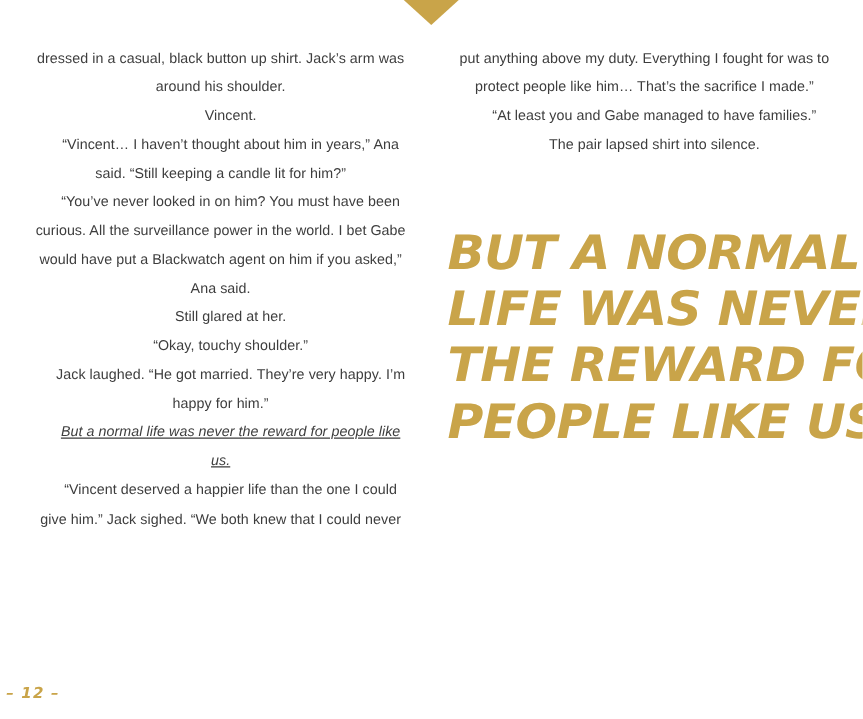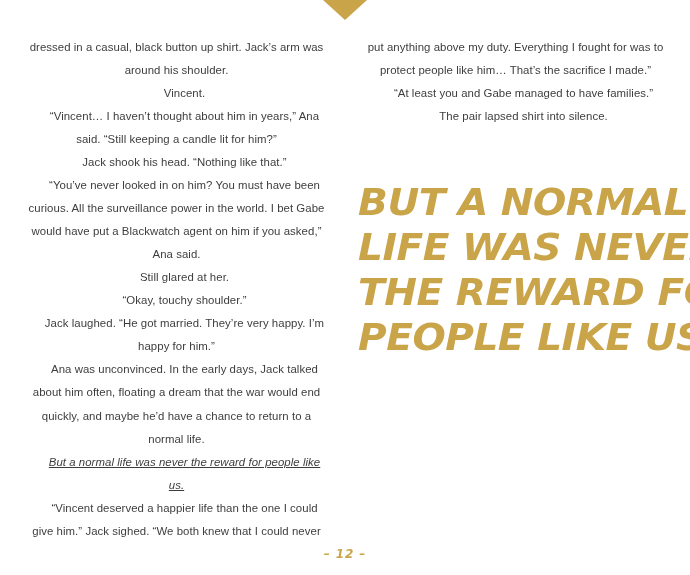--- a/index.html
+++ b/index.html
@@ -90,21 +90,20 @@
     display: block;
     white-space: nowrap;
   }
 
   
   .footer {
     position: absolute;
     bottom: 14px;
     left: 0;
     right: 0;
-    text-align: center;
     color: #c9a449;
     font-size: 12px;
     font-family: "DejaVu Sans", sans-serif;
     font-weight: 700;
     font-style: italic;
     letter-spacing: 1px;
   }
   .footer .dash {
     display: inline-block;
     margin: 0 5px;
@@ -117,26 +116,24 @@
 <div class="page">
 
   <div class="top-ornament"></div>
 
   <div class="columns">
 
     <div class="col">
       <p>dressed in a casual, black button up shirt. Jack’s arm was around his shoulder.</p>
       <p class="indent">Vincent.</p>
       <p class="indent">“Vincent… I haven’t thought about him in years,” Ana said. “Still keeping a candle lit for him?”</p>
-      <p class="indent">Jack shook his head. “Nothing like that.”</p>
       <p class="indent">“You’ve never looked in on him? You must have been curious. All the surveillance power in the world. I bet Gabe would have put a Blackwatch agent on him if you asked,” Ana said.</p>
       <p class="indent">Still glared at her.</p>
       <p class="indent">“Okay, touchy shoulder.”</p>
       <p class="indent">Jack laughed. “He got married. They’re very happy. I’m happy for him.”</p>
-      <p class="indent">Ana was unconvinced. In the early days, Jack talked about him often, floating a dream that the war would end quickly, and maybe he’d have a chance to return to a normal life.</p>
       <p class="italic">But a normal life was never the reward for people like us.</p>
       <p class="indent">“Vincent deserved a happier life than the one I could give him.” Jack sighed. “We both knew that I could never</p>
     </div>
 
     <div class="col">
       <p>put anything above my duty. Everything I fought for was to protect people like him… That’s the sacrifice I made.”</p>
       <p class="indent">“At least you and Gabe managed to have families.”</p>
       <p class="indent">The pair lapsed shirt into silence.</p>
 
       <div class="pullquote">

